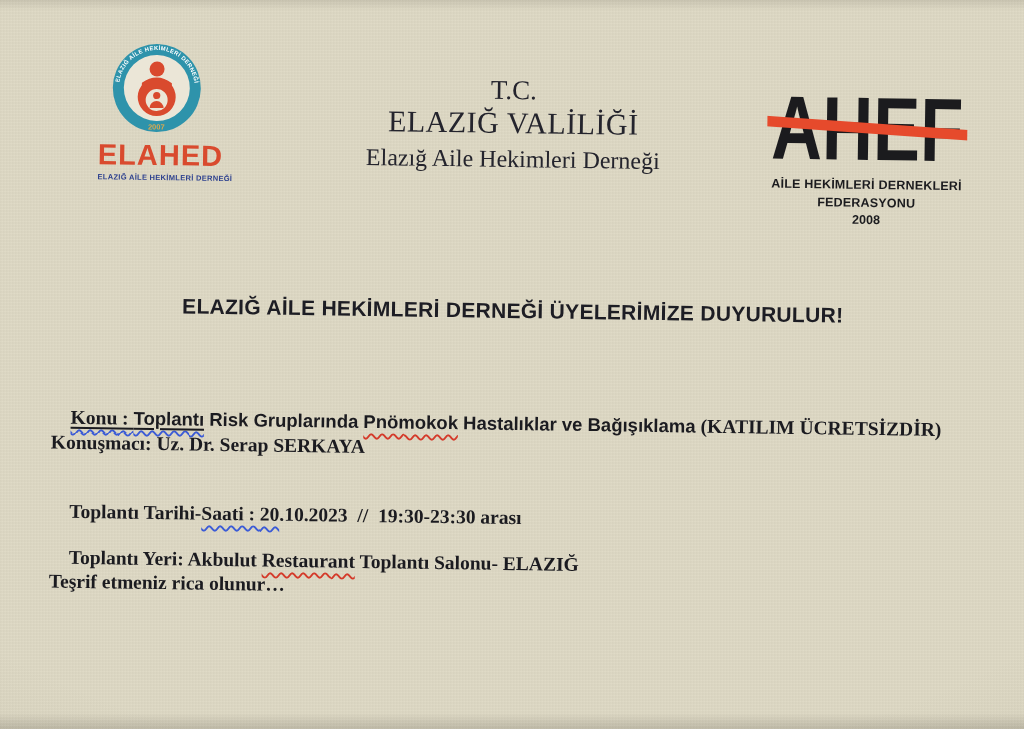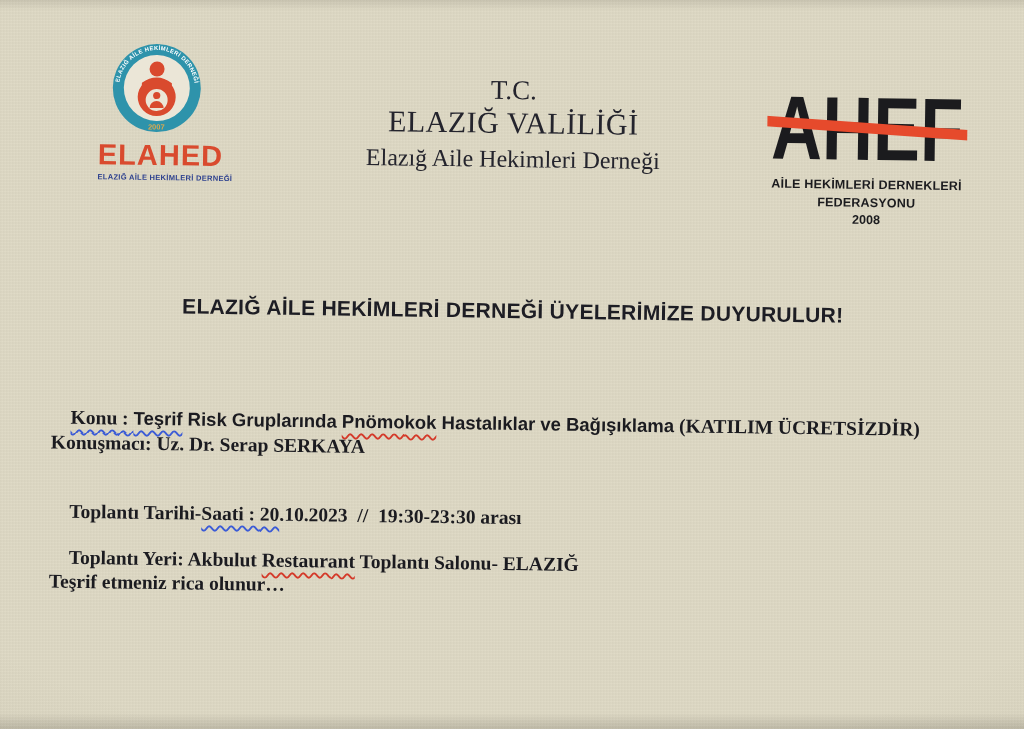--- a/index.html
+++ b/index.html
@@ -56,21 +56,21 @@
     position:absolute;left:52px;white-space:pre-wrap;
     font-family:"Liberation Serif",serif;font-weight:700;
     font-size:19.5px;color:#1b1b20;
   }
   .l1{top:391px;}
   .l2{top:438px;}
   .l3{top:485px;}
   .l4{top:531px;}
   .l5{top:577px;}
   .sans{font-family:"Liberation Sans",sans-serif;font-size:18.5px;font-weight:700;}
-  .u{text-decoration-thickness:1.5px;text-underline-offset:3px;}
+  .u{text-decoration:underline;text-decoration-thickness:1.5px;text-underline-offset:3px;}
   .sq-blue{
     text-decoration:underline;text-decoration-style:wavy;
     text-decoration-color:#3b5bd6;text-decoration-thickness:1.6px;
     text-underline-offset:5px;
   }
   .sq-red{
     text-decoration:underline;text-decoration-style:wavy;
     text-decoration-color:#d43a2a;text-decoration-thickness:1.6px;
     text-underline-offset:5px;
   }
@@ -116,21 +116,21 @@
       <rect x="-4" y="38" width="208" height="10.5" fill="#e64a2c" transform="rotate(3.2 100 43)"></rect>
     </svg>
     <div class="ahef-sub">AİLE HEKİMLERİ DERNEKLERİ</div>
     <div class="ahef-sub">FEDERASYONU</div>
     <div class="ahef-year">2008</div>
   </div>
 
   <div class="title">ELAZIĞ AİLE HEKİMLERİ DERNEĞİ ÜYELERİMİZE DUYURULUR!</div>
 
   <div class="line l1">
-    <span class="sq-blue"><span class="u">Konu : </span><span class="u sans">Teşrif</span></span><span class="sans"> Risk Gruplarında </span><span class="sans sq-red">Pnömokok</span><span class="sans"> Hastalıklar ve Bağışıklama </span><span>(KATILIM ÜCRETSİZDİR)</span>
+    <span class="sq-blue"><span class="u">Konu : </span><span class="u sans">Toplantı</span></span><span class="sans"> Risk Gruplarında </span><span class="sans sq-red">Pnömokok</span><span class="sans"> Hastalıklar ve Bağışıklama </span><span>(KATILIM ÜCRETSİZDİR)</span>
   </div>
 
   <div class="line l2">Konuşmacı: Uz. Dr. Serap SERKAYA</div>
 
   <div class="line l3">
     <span>Toplantı Tarihi-</span><span class="sq-blue">Saati : 20</span><span>.10.2023  //  19:30-23:30 arası</span>
   </div>
 
   <div class="line l4">
     <span>Toplantı Yeri: Akbulut </span><span class="sq-red">Restaurant</span><span> Toplantı Salonu- ELAZIĞ</span>

